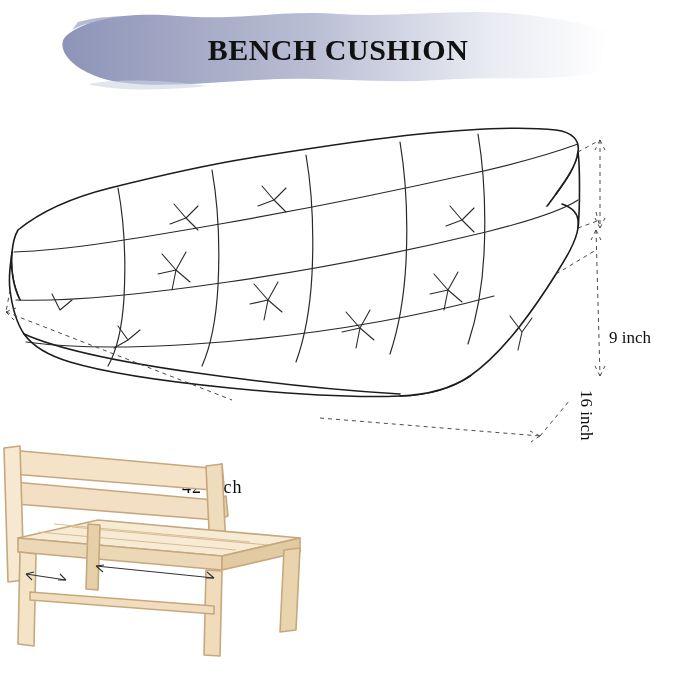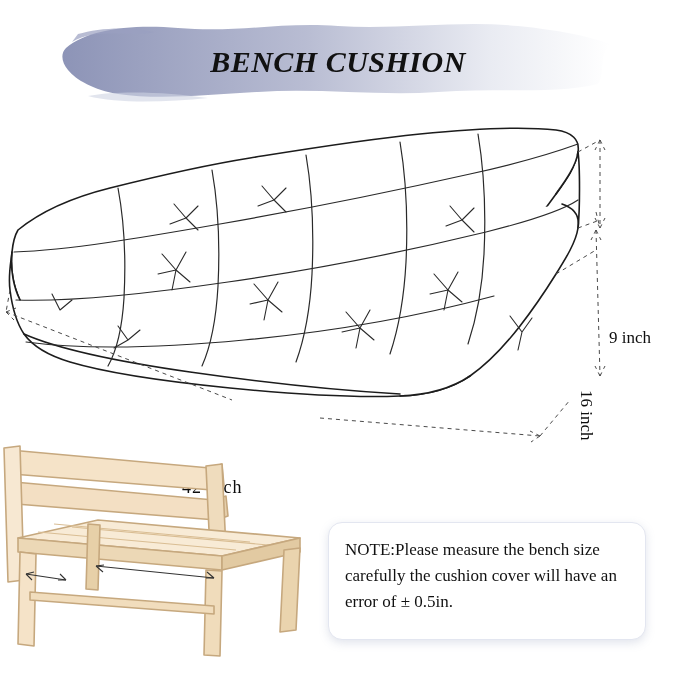--- a/index.html
+++ b/index.html
@@ -7,21 +7,21 @@
     width:679px;height:686px;
     background:#ffffff;
     font-family:"Liberation Sans", sans-serif;
     position:relative;
     overflow:hidden;
   }
   .stage{position:absolute;left:0;top:0;width:679px;height:686px;}
 
   
   .banner{
-    position:absolute;left:58px;top:18px;width:560px;height:88px;font-style:italic;
+    position:absolute;left:58px;top:6px;width:560px;height:88px;
   }
   .banner svg{display:block;}
   .banner-title{
     position:absolute;left:0;top:0;width:560px;height:88px;
     display:flex;align-items:center;justify-content:center;
     font-size:30px;font-weight:bold;letter-spacing:0.5px;
     color:#111111;
     font-family:"Liberation Serif", serif;
     text-align:center;
   }
@@ -233,17 +233,14 @@
         <path d="M96,146 L214,158"></path>
         <path d="M96,146 L104,145 M96,146 L103,152"></path>
         <path d="M214,158 L206,158 M214,158 L207,152"></path>
       </g>
     </svg>
 
     
     
   </div>
 
-  <div class="note-box">
-    <p class="note-text">NOTE:Please measure the bench size carefully the cushion cover will have an error of ± 0.5in.</p>
-  </div>
 
 </div>
 
 </body></html>

